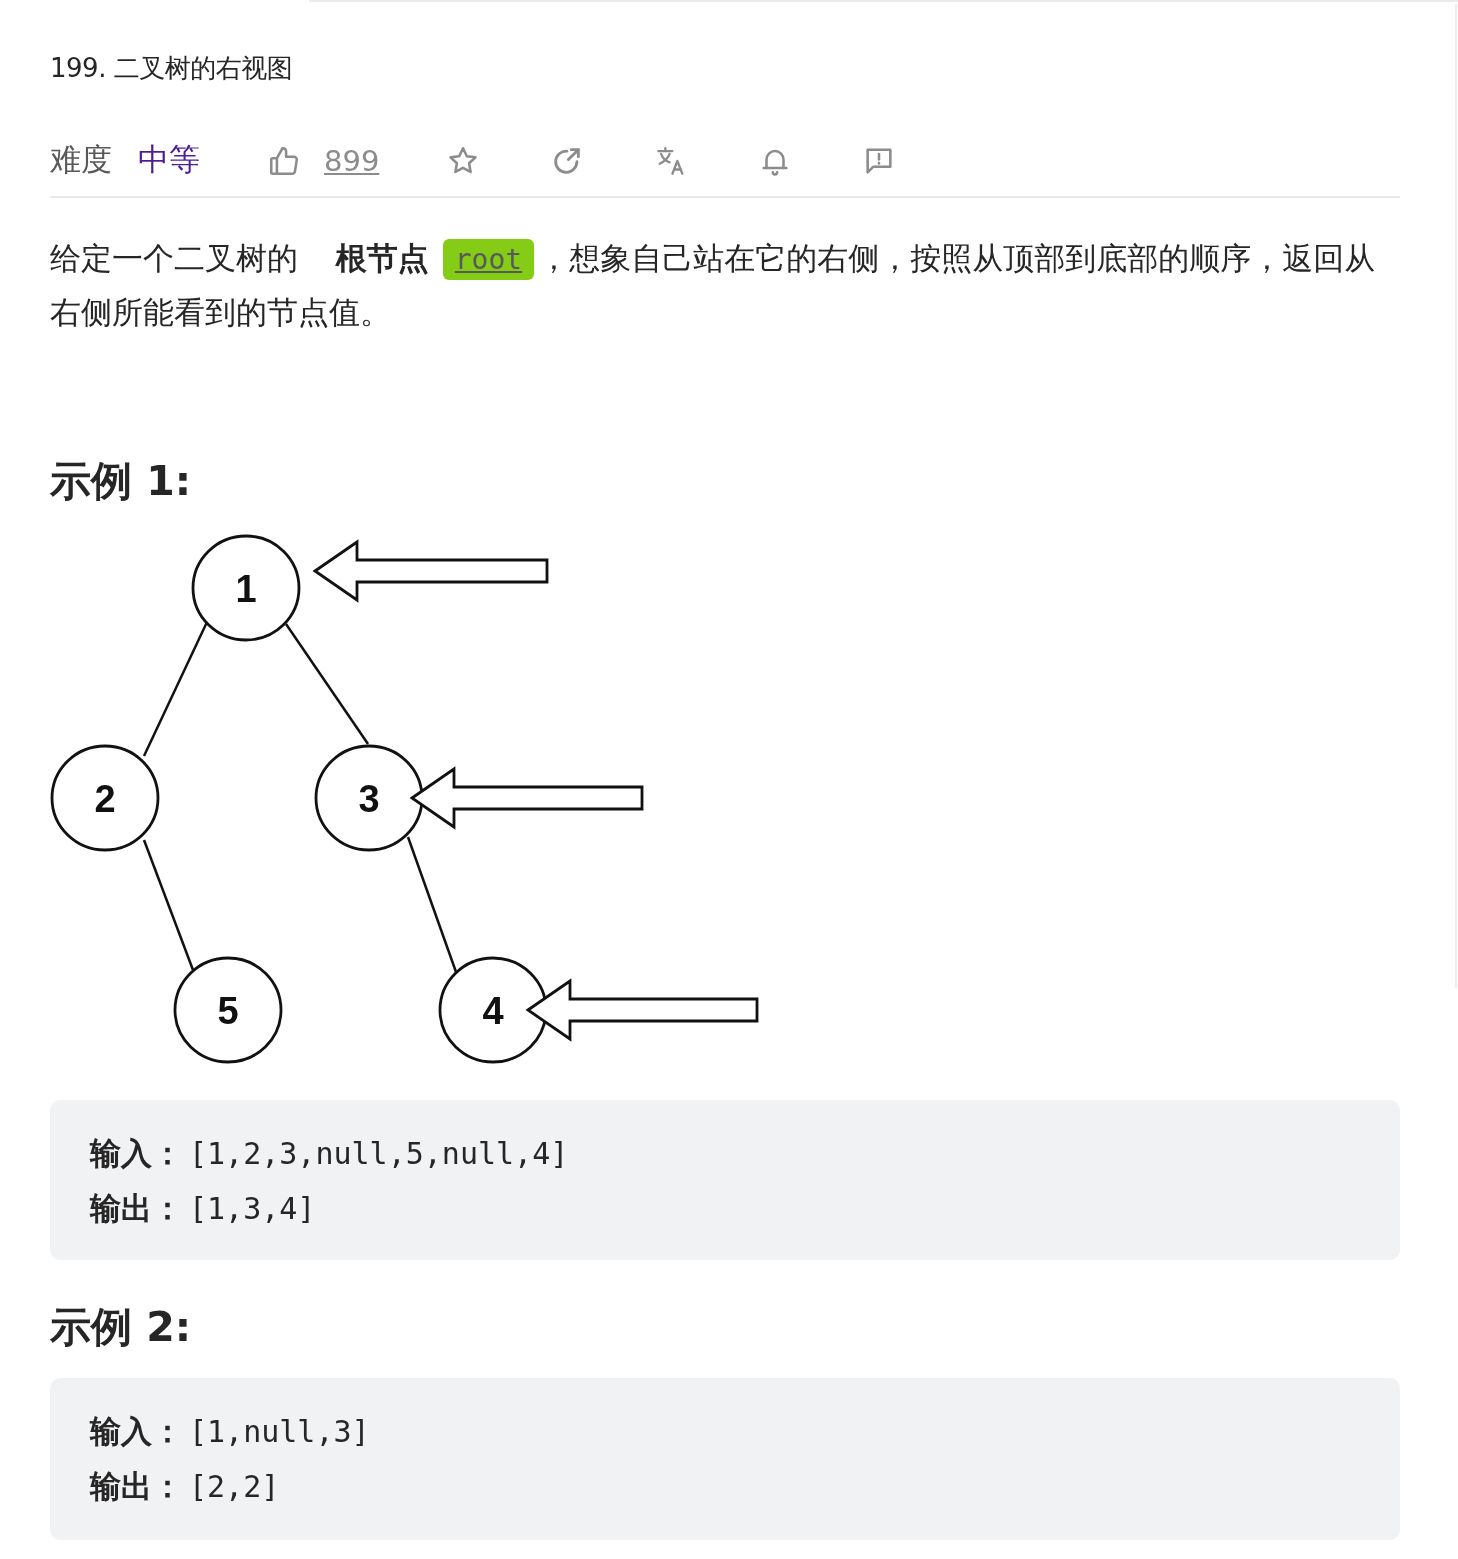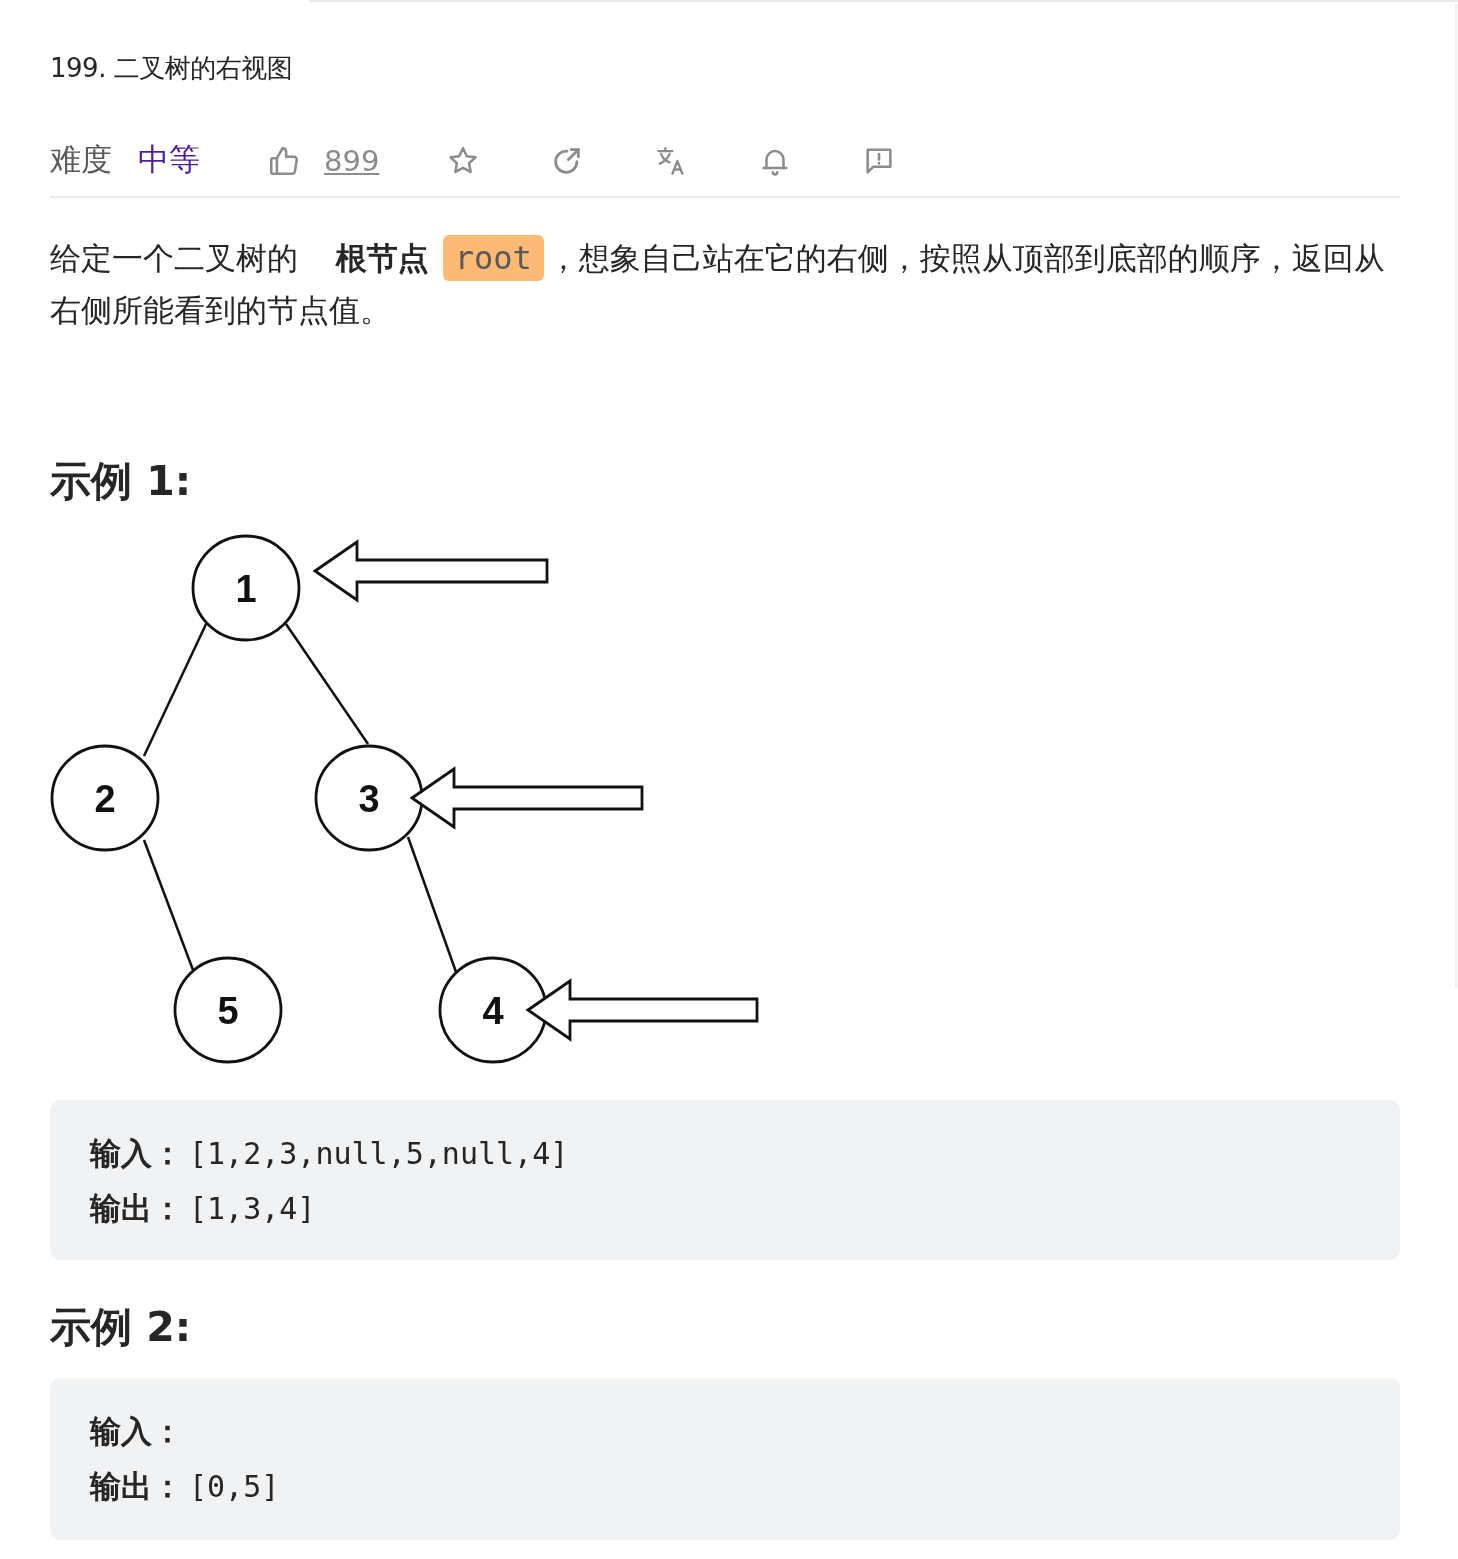--- a/index.html
+++ b/index.html
@@ -41,22 +41,22 @@
       position: absolute; top: 196px; left: 0; width: 1350px; height: 2px;
       background: #e8e8e8;
     }
     .desc {
       position: absolute; top: 232px; left: 0; width: 1350px;
       font-size: 31px; line-height: 52px; color: #262626;
     }
     .desc b { font-weight: 700; margin-left: 28px; }
     .desc code {
       font-family: "DejaVu Sans Mono", "Liberation Mono", monospace;
-      font-size: 32px; color: #595959; background: #fdba74;
-      border-radius: 6px; padding: 4px 12px; margin: 0 4px;
+      font-size: 28px; color: #595959; background: #84cc16;
+      border-radius: 6px; padding: 4px 12px; margin: 0 4px; text-decoration: underline;
     }
     .ex-heading {
       position: absolute; left: 0; font-size: 41px; font-weight: 700; color: #262626;
     }
     .tree {
       position: absolute; top: 530px; left: 0; width: 720px; height: 540px;
     }
     .example-box {
       position: absolute; left: 0; width: 1350px; background: #f1f2f4;
       border-radius: 10px; padding: 26px 40px;
@@ -177,20 +177,21 @@
       <span class="k">输出：</span>
       <span class="v">[1,3,4]</span>
     </div>
   </div>
 
   <div class="ex-heading" style="top:1300px">示例 2:</div>
 
   <div class="example-box" style="top:1378px; height:162px">
     <div class="example-line">
       <span class="k">输入：</span>
+      <span class="v">[1,null,3]</span>
     </div>
     <div class="example-line">
       <span class="k">输出：</span>
-      <span class="v">[0,5]</span>
+      <span class="v">[2,2]</span>
     </div>
   </div>
 
 </div>
 
 </body></html>

